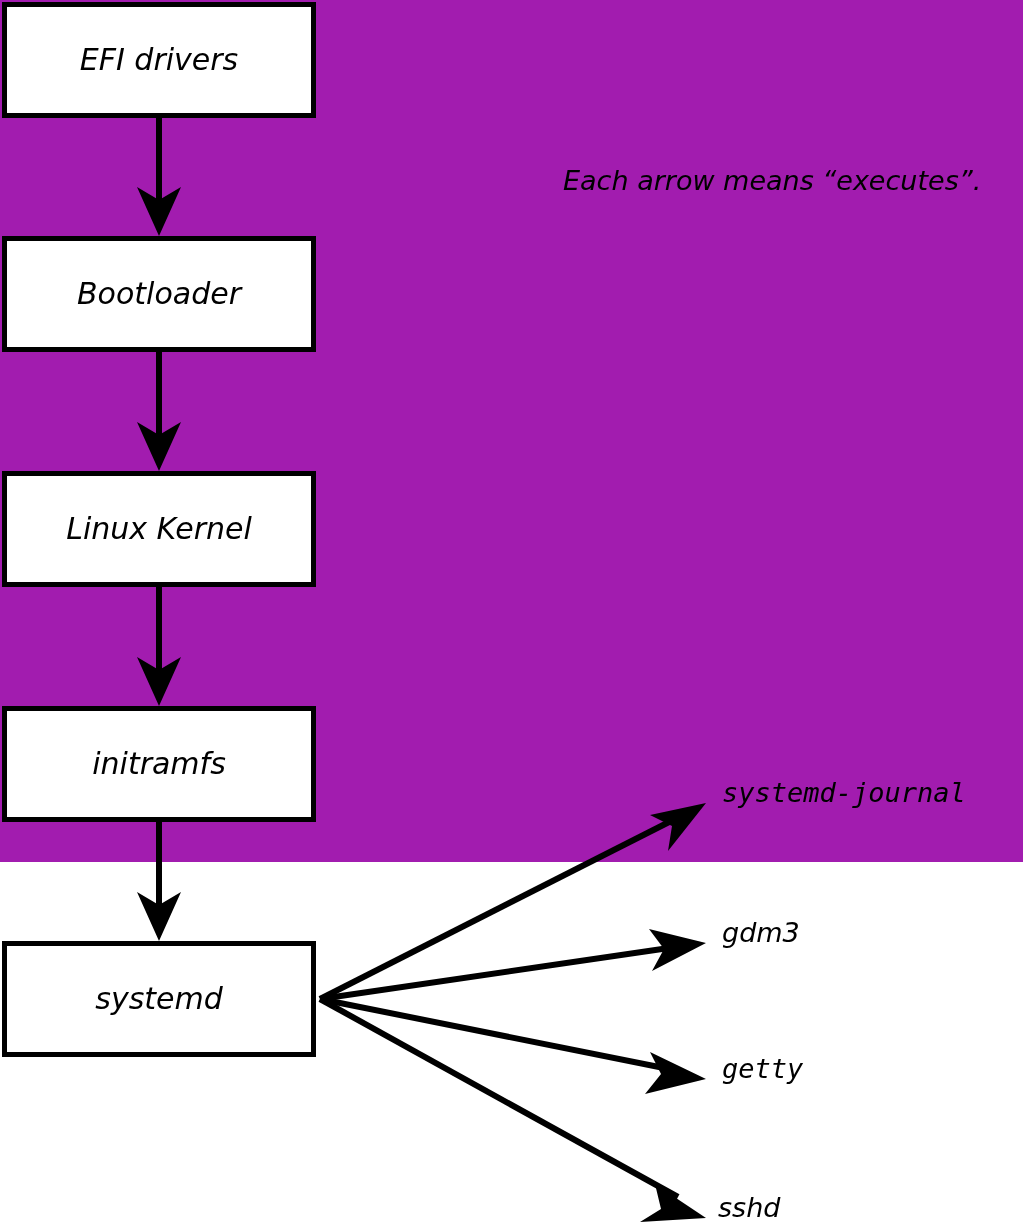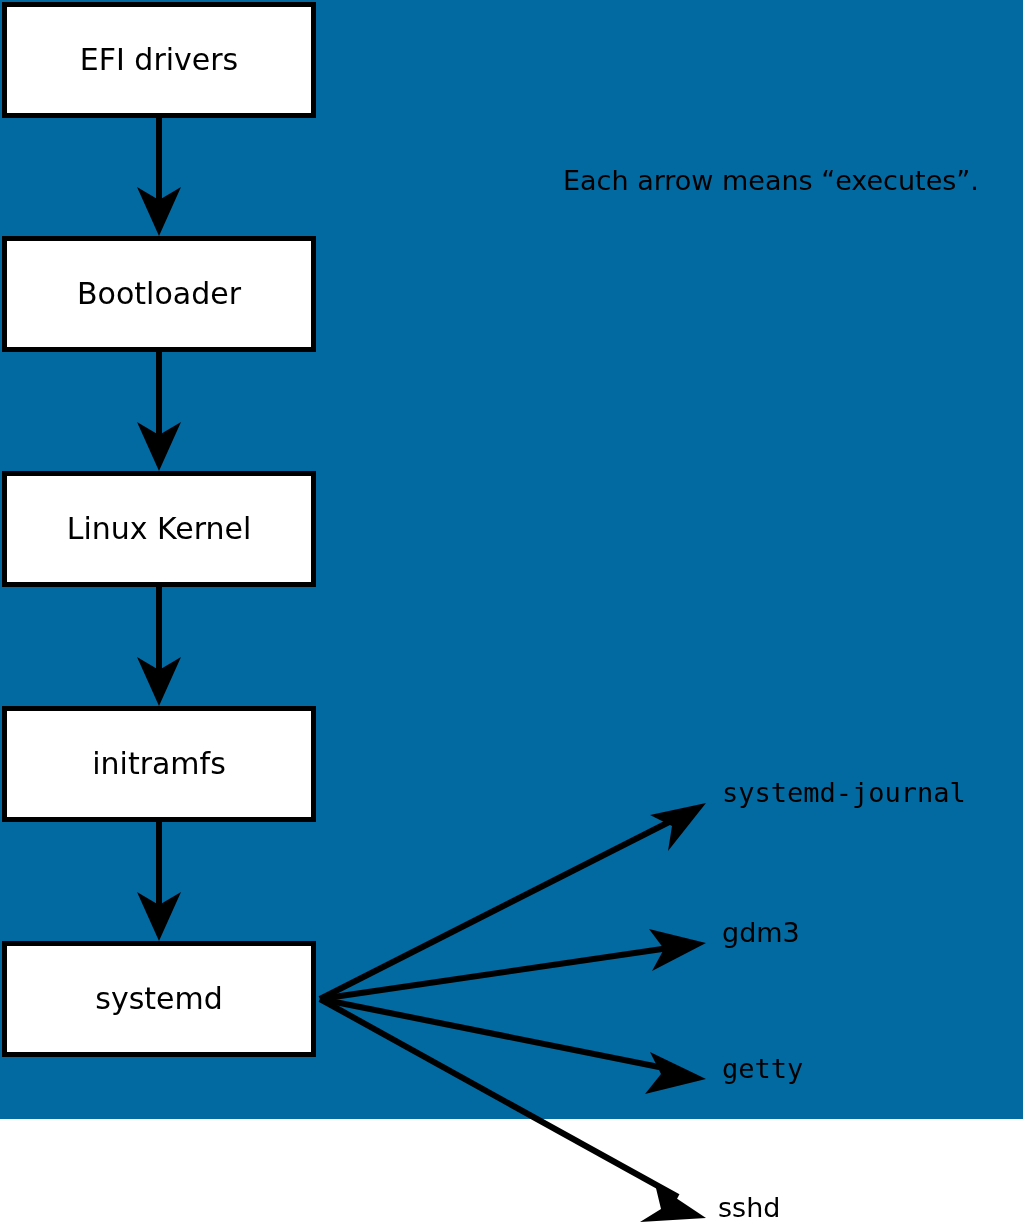--- a/index.html
+++ b/index.html
@@ -9,22 +9,23 @@
   }
   body {
     width: 1023px;
     height: 1230px;
     font-family: "DejaVu Sans", sans-serif;
     overflow: hidden;
   }
   #diagram-root {
     position: relative;
     width: 1023px;
-    height: 1119px;
-    background: #0369a1;
+    height: 862px;
+    background: #a21caf;
+    font-style: italic;
   }
   svg.diagram-canvas {
     display: block;
     width: 1023px;
     height: 1230px;
   }
   .box-rect {
     fill: #ffffff;
   }
   .box-label {

